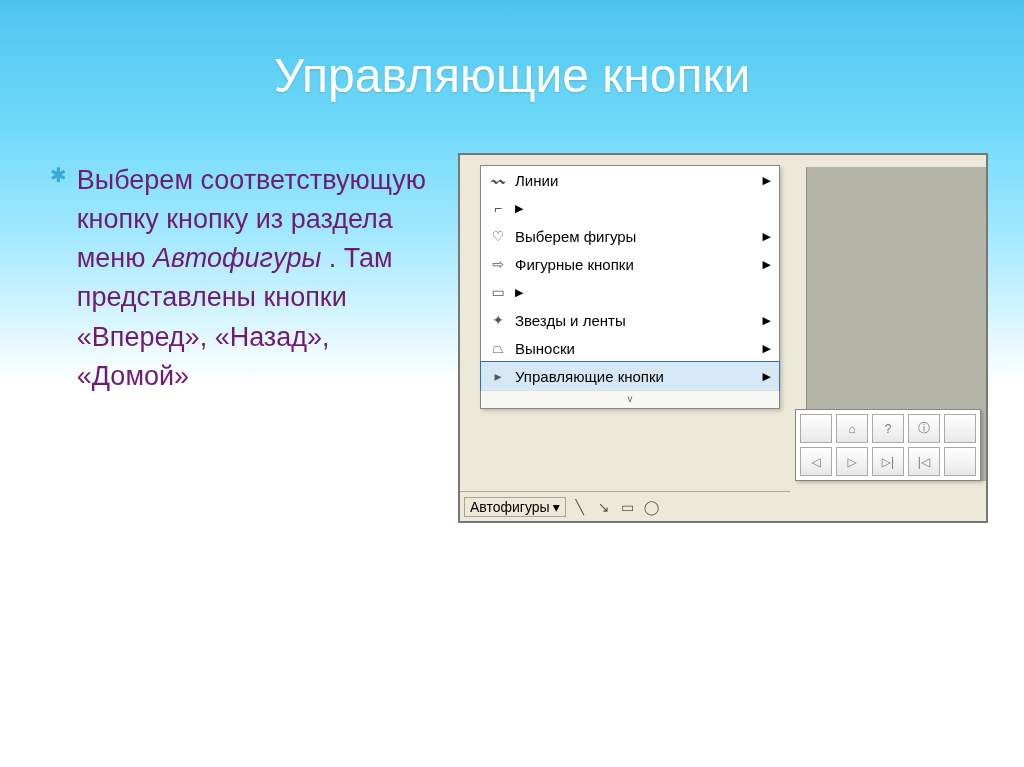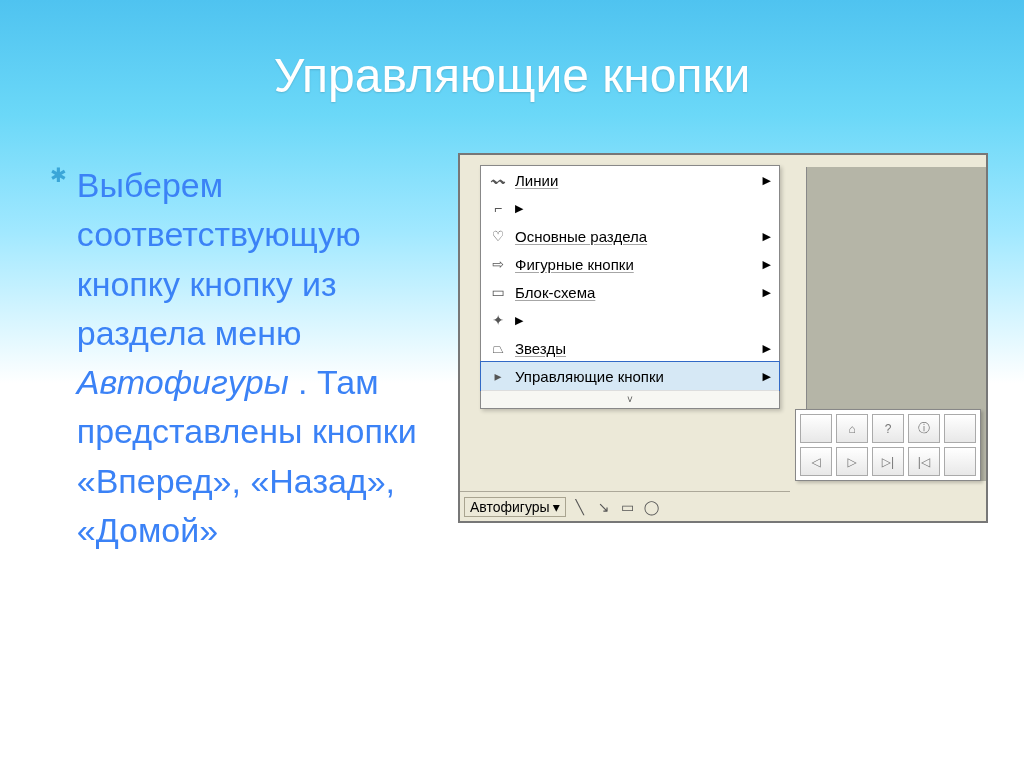--- a/index.html
+++ b/index.html
@@ -30,22 +30,22 @@
     gap: 10px;
     padding-top: 8px;
   }
   .star {
     color: #3aa6d8;
     font-size: 20px;
     line-height: 1.4;
     flex-shrink: 0;
   }
   .para {
-    color: #3b82f6;
-    font-size: 34px;
+    color: #701a75;
+    font-size: 27px;
     line-height: 1.45;
   }
   .para .italic { font-style: italic; }
 
   .screenshot {
     border: 2px solid #777;
     width: 530px;
     height: 370px;
     background: #ece9d8;
     position: relative;
@@ -78,21 +78,20 @@
     flex-shrink: 0;
     display: flex;
     align-items: center;
     justify-content: center;
     font-size: 14px;
     color: #555;
   }
   .menu-label {
     flex: 1;
     color: #000;
-    text-decoration: underline;
     text-decoration-color: rgba(0,0,0,0.35);
     text-underline-offset: 2px;
   }
   .menu-label.nounder { text-decoration: none; }
   .submenu-arrow {
     font-size: 11px;
     color: #000;
   }
   .chevrons {
     text-align: center;
@@ -190,40 +189,40 @@
         <span class="menu-icon">〰</span>
         <span class="menu-label">Линии</span>
         <span class="submenu-arrow">▶</span>
       </div>
       <div class="menu-item">
         <span class="menu-icon">⌐</span>
         <span class="submenu-arrow">▶</span>
       </div>
       <div class="menu-item">
         <span class="menu-icon">♡</span>
-        <span class="menu-label">Основные раздела</span>
+        <span class="menu-label">Выберем фигуры</span>
         <span class="submenu-arrow">▶</span>
       </div>
       <div class="menu-item">
         <span class="menu-icon">⇨</span>
         <span class="menu-label">Фигурные кнопки</span>
         <span class="submenu-arrow">▶</span>
       </div>
       <div class="menu-item">
         <span class="menu-icon">▭</span>
-        <span class="menu-label">Блок-схема</span>
         <span class="submenu-arrow">▶</span>
       </div>
       <div class="menu-item">
         <span class="menu-icon">✦</span>
+        <span class="menu-label">Звезды и ленты</span>
         <span class="submenu-arrow">▶</span>
       </div>
       <div class="menu-item">
         <span class="menu-icon">⏢</span>
-        <span class="menu-label">Звезды</span>
+        <span class="menu-label">Выноски</span>
         <span class="submenu-arrow">▶</span>
       </div>
       <div class="menu-item selected">
         <span class="menu-icon">▸</span>
         <span class="menu-label nounder">Управляющие кнопки</span>
         <span class="submenu-arrow">▶</span>
       </div>
       <div class="chevrons">˅</div>
     </div>
 

